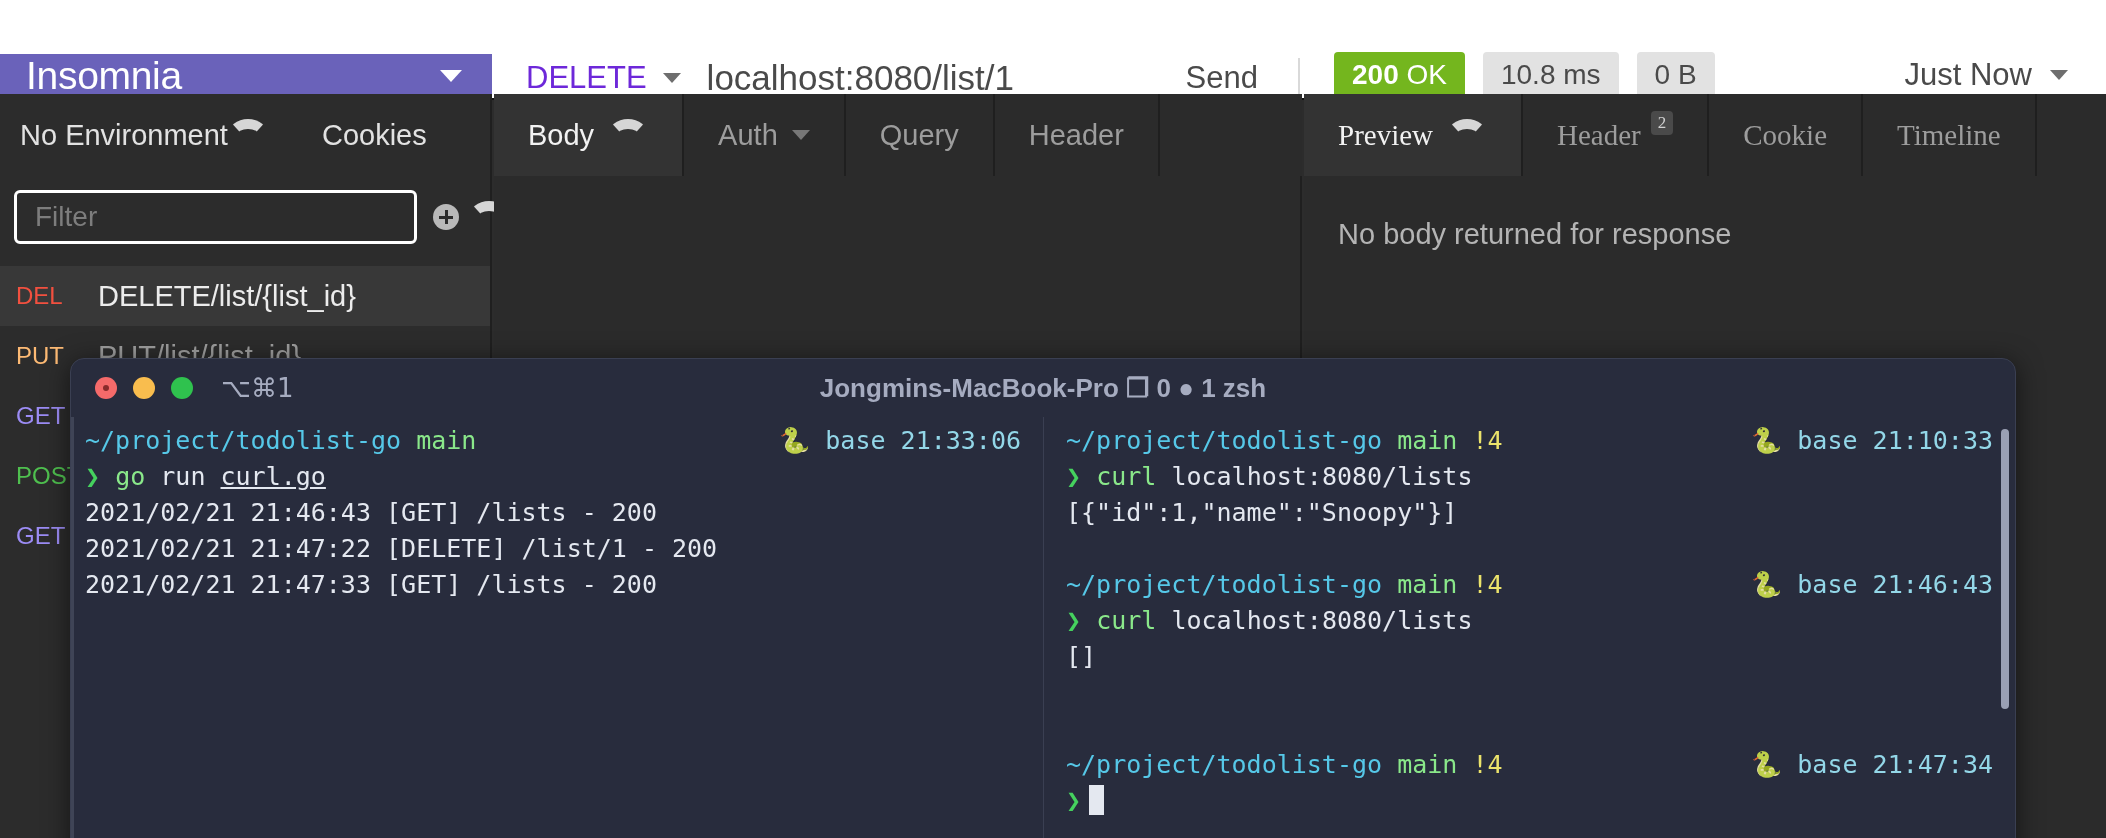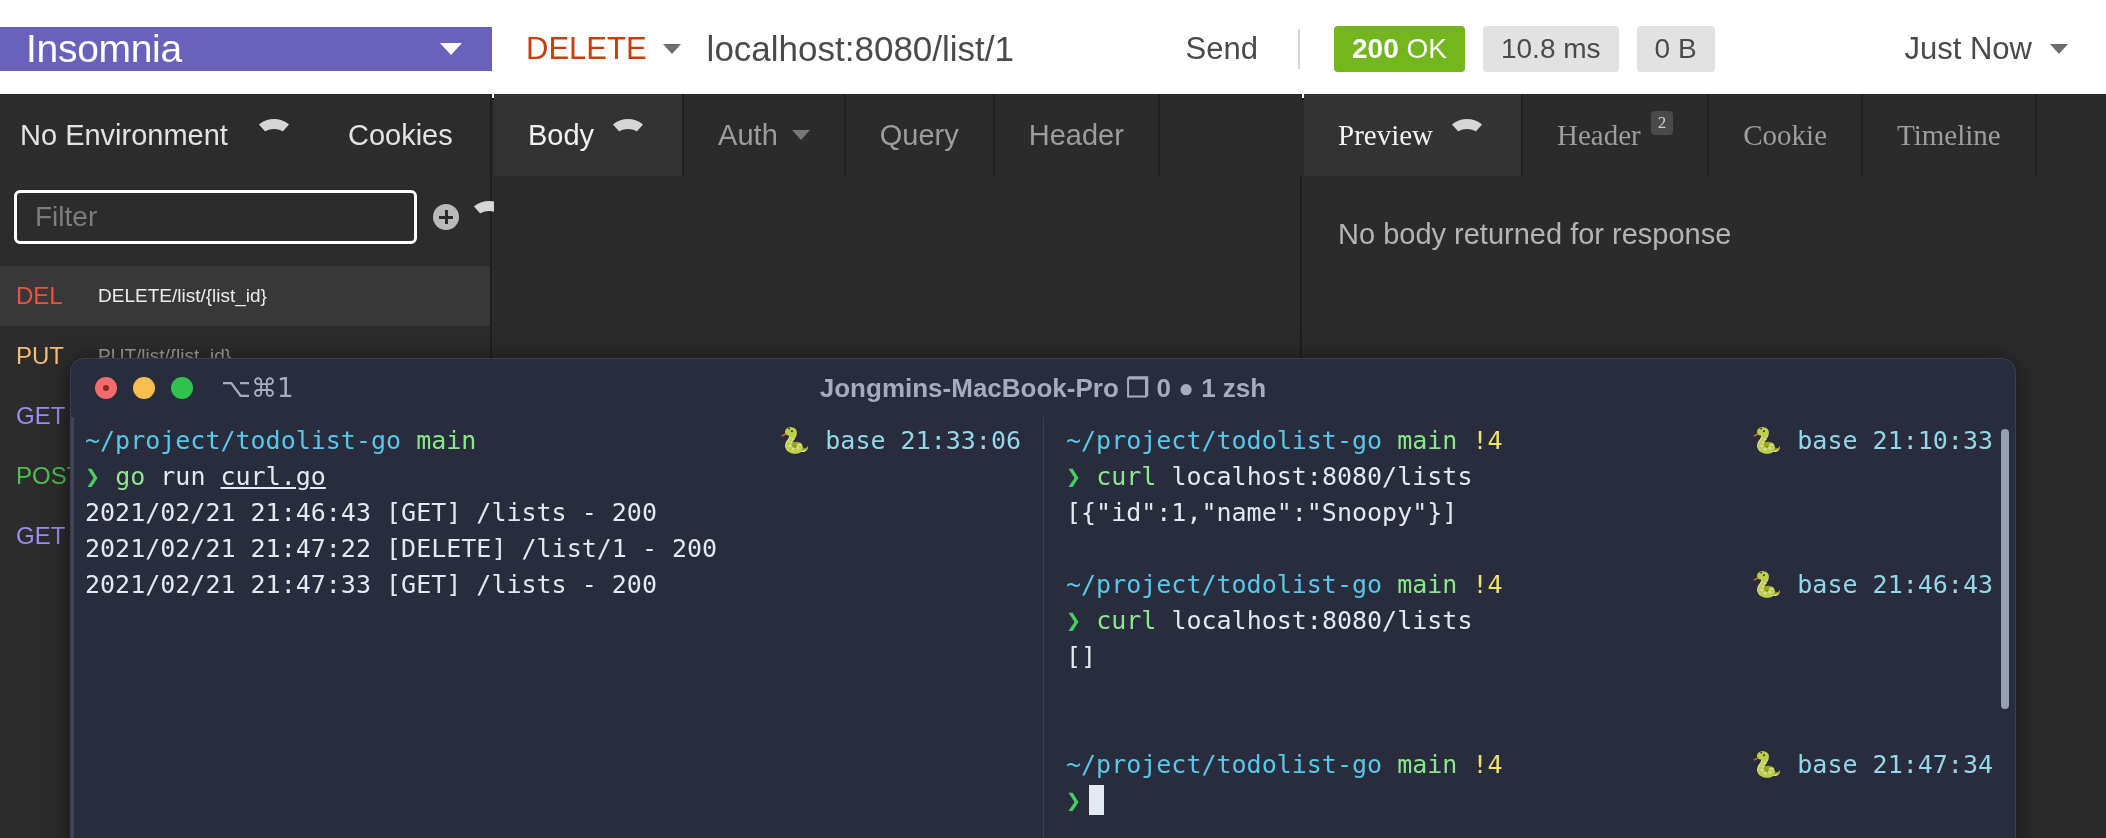--- a/index.html
+++ b/index.html
@@ -22,21 +22,21 @@
   }
 
   
   .topbar {
     position: absolute;
     top: 0; left: 0;
     width: 2106px;
     height: 100px;
     background: #ffffff;
     display: flex;
-    align-items: center;
+    align-items: flex-end;
     border-bottom: 2px solid #111111;
     box-sizing: border-box;
   }
   .brand {
     width: 492px;
     background: #6a62ba;
     display: flex;
     align-items: center;
     justify-content: space-between;
     padding: 0 30px 0 26px;
@@ -71,21 +71,21 @@
   .urlbar {
     flex: 0 0 808px;
     display: flex;
     align-items: center;
     padding-left: 34px;
     box-sizing: border-box;
     border-right: 2px solid #d9d9d9;
     background: #ffffff;
   }
   .method {
-    color: #c2410c;
+    color: #6d28d9;
     font-size: 31px;
     display: flex;
     align-items: center;
     gap: 16px;
   }
   .url {
     color: #4a4a4a;
     font-size: 35px;
     margin-left: 26px;
     flex: 1;
@@ -150,21 +150,21 @@
     padding-left: 20px;
     box-sizing: border-box;
     gap: 30px;
     border-right: 2px solid #1f1f1f;
   }
   .env-sel {
     color: #e2e2e2;
     font-size: 29px;
     display: flex;
     align-items: center;
-    gap: 26px;
+    gap: 0;
   }
   .cookies {
     color: #e2e2e2;
     font-size: 29px;
     margin-left: 24px;
   }
 
   .tabs {
     position: absolute;
     top: 0;
@@ -265,21 +265,21 @@
     box-sizing: border-box;
   }
   .req-item.selected { background: #383838; }
   .req-method {
     width: 82px;
     font-size: 24px;
     flex: 0 0 82px;
   }
   .req-name {
     color: #9e9e9e;
-    font-size: 19px;
+    font-size: 29px;
     white-space: nowrap;
     overflow: hidden;
   }
   .req-item.selected .req-name { color: #ececec; }
 
   
   .req-pane {
     position: absolute;
     left: 494px; top: 176px;
     width: 808px;

